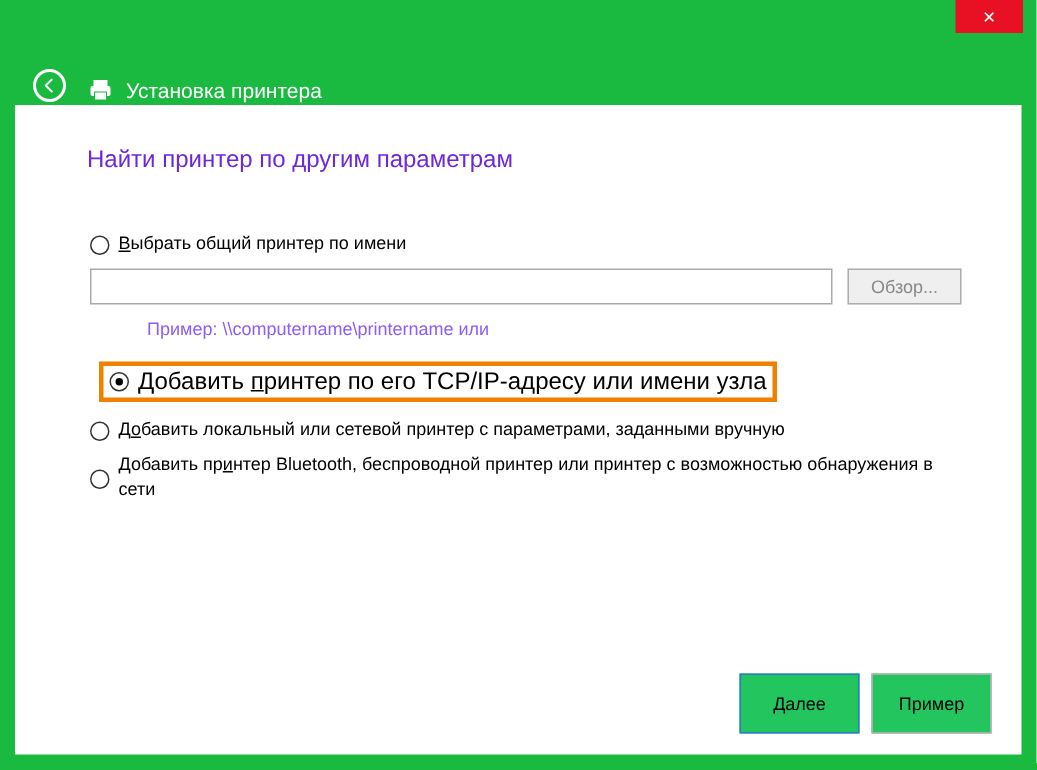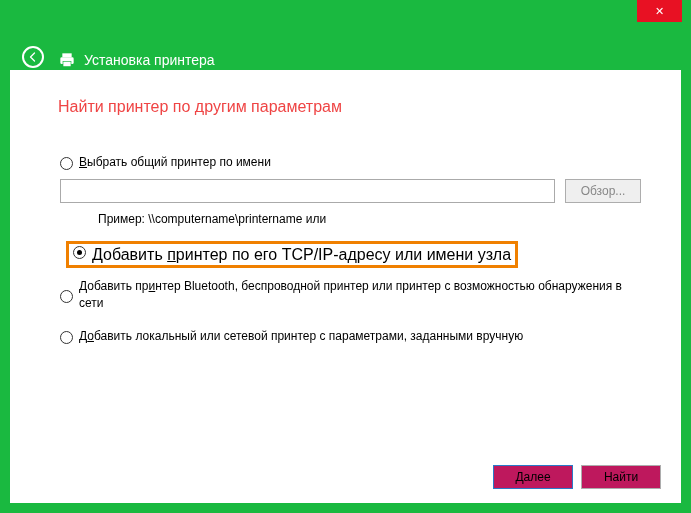--- a/index.html
+++ b/index.html
@@ -56,21 +56,21 @@
     .content-area {
       position: absolute;
       left: 10px;
       right: 10px;
       top: 70px;
       bottom: 10px;
       background: #fff;
       padding: 28px 40px 16px 40px;
     }
     .heading {
-      color: #ef4444;
+      color: #6d28d9;
       font-size: 16px;
       font-weight: 400;
       margin-bottom: 38px;
       margin-left: 8px;
     }
     .options { margin-left: 10px; }
     .option-row {
       display: flex;
       align-items: center;
       margin-bottom: 6px;
@@ -120,45 +120,45 @@
       background: #efefef;
       border: 1px solid #adadad;
       font-size: 12px;
       color: #888;
       cursor: not-allowed;
       font-family: inherit;
     }
     .example {
       margin-left: 38px;
       font-size: 12px;
-      color: #000000;
+      color: #8b5cf6;
       line-height: 16px;
       margin-bottom: 14px;
     }
     .highlight {
       display: inline-flex;
-      align-items: flex-start;
+      align-items: center;
       border: 3px solid #f08000;
       padding: 2px 4px;
       margin-left: 6px;
       margin-bottom: 10px;
     }
     .highlight .radio { margin-top: 0; }
     .option-spaced { margin-bottom: 16px; }
     .footer {
       position: absolute;
       bottom: 14px;
       right: 20px;
       display: flex;
       gap: 8px;
     }
     .footer-btn {
       width: 80px;
-      height: 24px;
-      background: #be185d;
+      height: 40px;
+      background: #22c55e;
       border: 1px solid #adadad;
       font-size: 12px;
       cursor: pointer;
       font-family: inherit;
     }
     .footer-btn.primary {
       border: 1.5px solid #2a7ac8;
     }
   </style>
 </head>
@@ -201,29 +201,29 @@
 
     <div class="example">
       <div>Пример: \\computername\printername или</div>
     </div>
 
     <div class="highlight">
       <span class="radio checked"></span>
       <span class="option-label"><span>Добавить </span><span class="u">п</span><span>ринтер по его TCP/IP-адресу или имени узла</span></span>
     </div>
 
+    <div class="option-row">
+      <span class="radio"></span>
+      <span class="option-label"><span>Д</span><span class="u">о</span><span>бавить локальный или сетевой принтер с параметрами, заданными вручную</span></span>
+    </div>
+
     <div class="option-row option-spaced">
       <span class="radio"></span>
       <span class="option-label"><span>Добавить пр</span><span class="u">и</span><span>нтер Bluetooth, беспроводной принтер или принтер с возможностью обнаружения в сети</span></span>
     </div>
 
-    <div class="option-row">
-      <span class="radio"></span>
-      <span class="option-label"><span>Д</span><span class="u">о</span><span>бавить локальный или сетевой принтер с параметрами, заданными вручную</span></span>
-    </div>
-
   </div>
 
   <div class="footer">
     <button class="footer-btn primary">Далее</button>
-    <button class="footer-btn">Найти</button>
+    <button class="footer-btn">Пример</button>
   </div>
 </div>
 
 </body></html>

